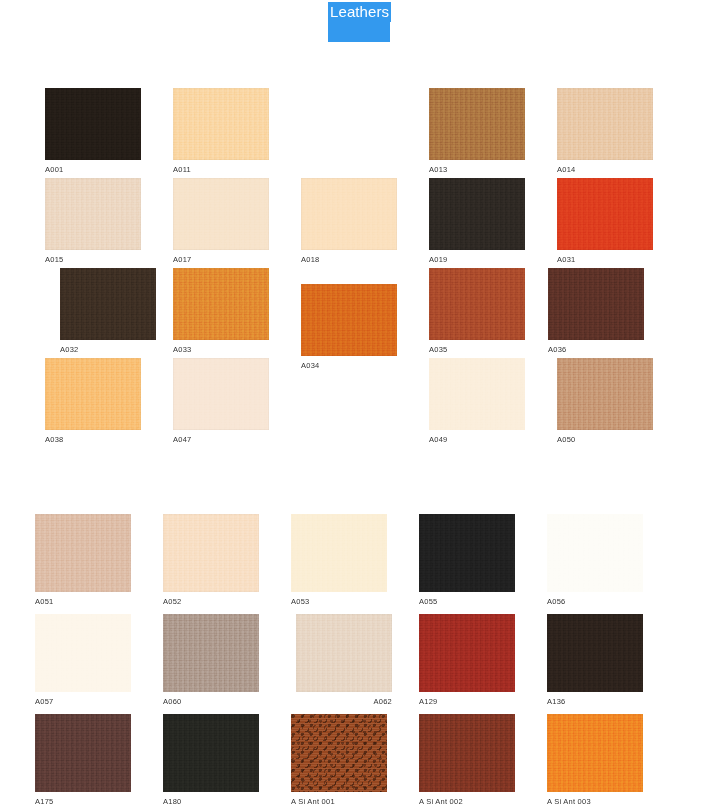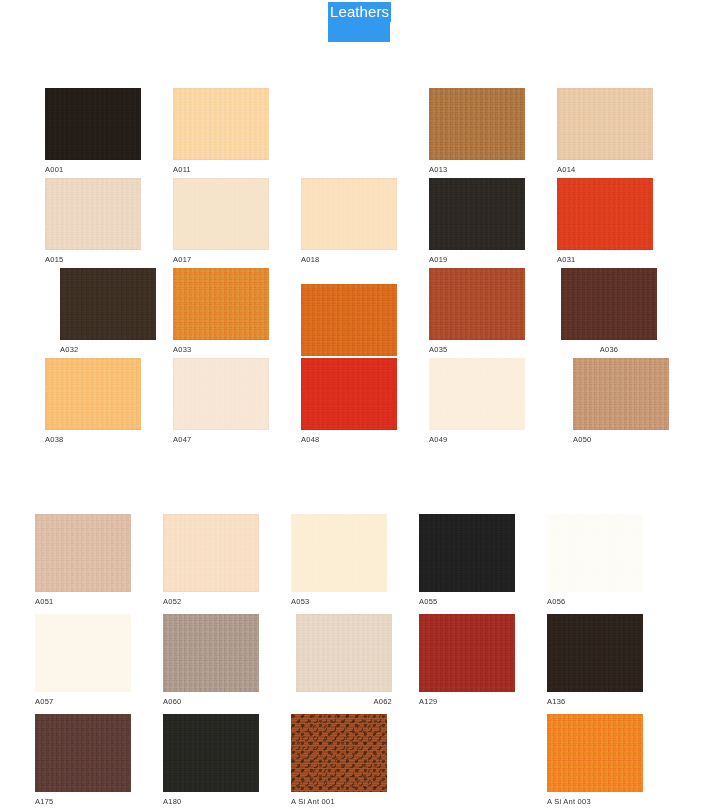--- a/index.html
+++ b/index.html
@@ -185,53 +185,47 @@
           <div class="grain"></div>
         </div>
         <div class="swatch-label">A034</div>
       </div>
       <div class="swatch-cell" style="left: 429px;">
         <div class="swatch-chip" style="background: rgb(168, 72, 42);">
           <div class="grain"></div>
         </div>
         <div class="swatch-label">A035</div>
       </div>
-      <div class="swatch-cell" style="left: 561px; text-align: center;">
+      <div class="swatch-cell" style="left: 548px;">
         <div class="swatch-chip" style="background: rgb(89, 48, 38);">
           <div class="grain"></div>
         </div>
         <div class="swatch-label">A036</div>
       </div>
     </div>
     <div class="swatch-row">
       <div class="swatch-cell" style="left: 45px;">
         <div class="swatch-chip" style="background: rgb(249, 189, 112);">
           <div class="grain"></div>
         </div>
         <div class="swatch-label">A038</div>
       </div>
       <div class="swatch-cell" style="left: 173px;">
         <div class="swatch-chip" style="background: rgb(248, 230, 213);">
           <div class="grain smooth"></div>
         </div>
         <div class="swatch-label">A047</div>
       </div>
-      <div class="swatch-cell" style="left: 301px;">
-        <div class="swatch-chip" style="background: rgb(218, 44, 27);">
-          <div class="grain"></div>
-        </div>
-        <div class="swatch-label">A048</div>
-      </div>
       <div class="swatch-cell" style="left: 429px;">
         <div class="swatch-chip noborder" style="background: rgb(251, 238, 219);">
           <div class="grain smooth"></div>
         </div>
         <div class="swatch-label">A049</div>
       </div>
-      <div class="swatch-cell" style="left: 573px;">
+      <div class="swatch-cell" style="left: 557px;">
         <div class="swatch-chip" style="background: rgb(197, 148, 113);">
           <div class="grain"></div>
         </div>
         <div class="swatch-label">A050</div>
       </div>
     </div>
   </div>
 <div class="section" id="section-2">
     <div class="swatch-row">
       <div class="swatch-cell" style="left: 35px;">
@@ -309,20 +303,26 @@
           <div class="grain"></div>
         </div>
         <div class="swatch-label">A180</div>
       </div>
       <div class="swatch-cell" style="left: 291px;">
         <div class="swatch-chip" style="background: rgb(157, 74, 34);">
           <div class="grain dotted"></div>
         </div>
         <div class="swatch-label">A Si Ant 001</div>
       </div>
+      <div class="swatch-cell" style="left: 419px;">
+        <div class="swatch-chip" style="background: rgb(123, 51, 34);">
+          <div class="grain"></div>
+        </div>
+        <div class="swatch-label">A Si Ant 002</div>
+      </div>
       <div class="swatch-cell" style="left: 547px;">
         <div class="swatch-chip" style="background: rgb(240, 128, 35);">
           <div class="grain"></div>
         </div>
         <div class="swatch-label">A Si Ant 003</div>
       </div>
     </div>
   </div>
 
 </body></html>

